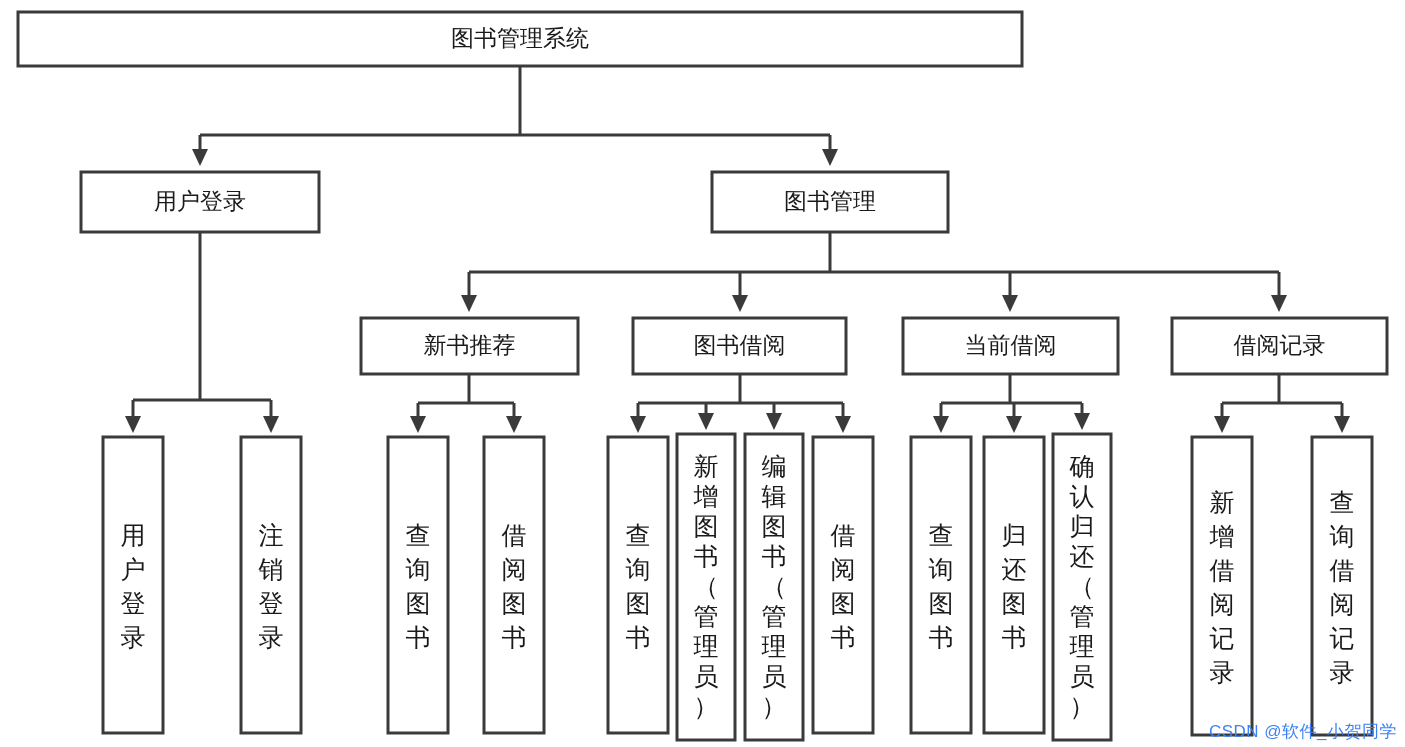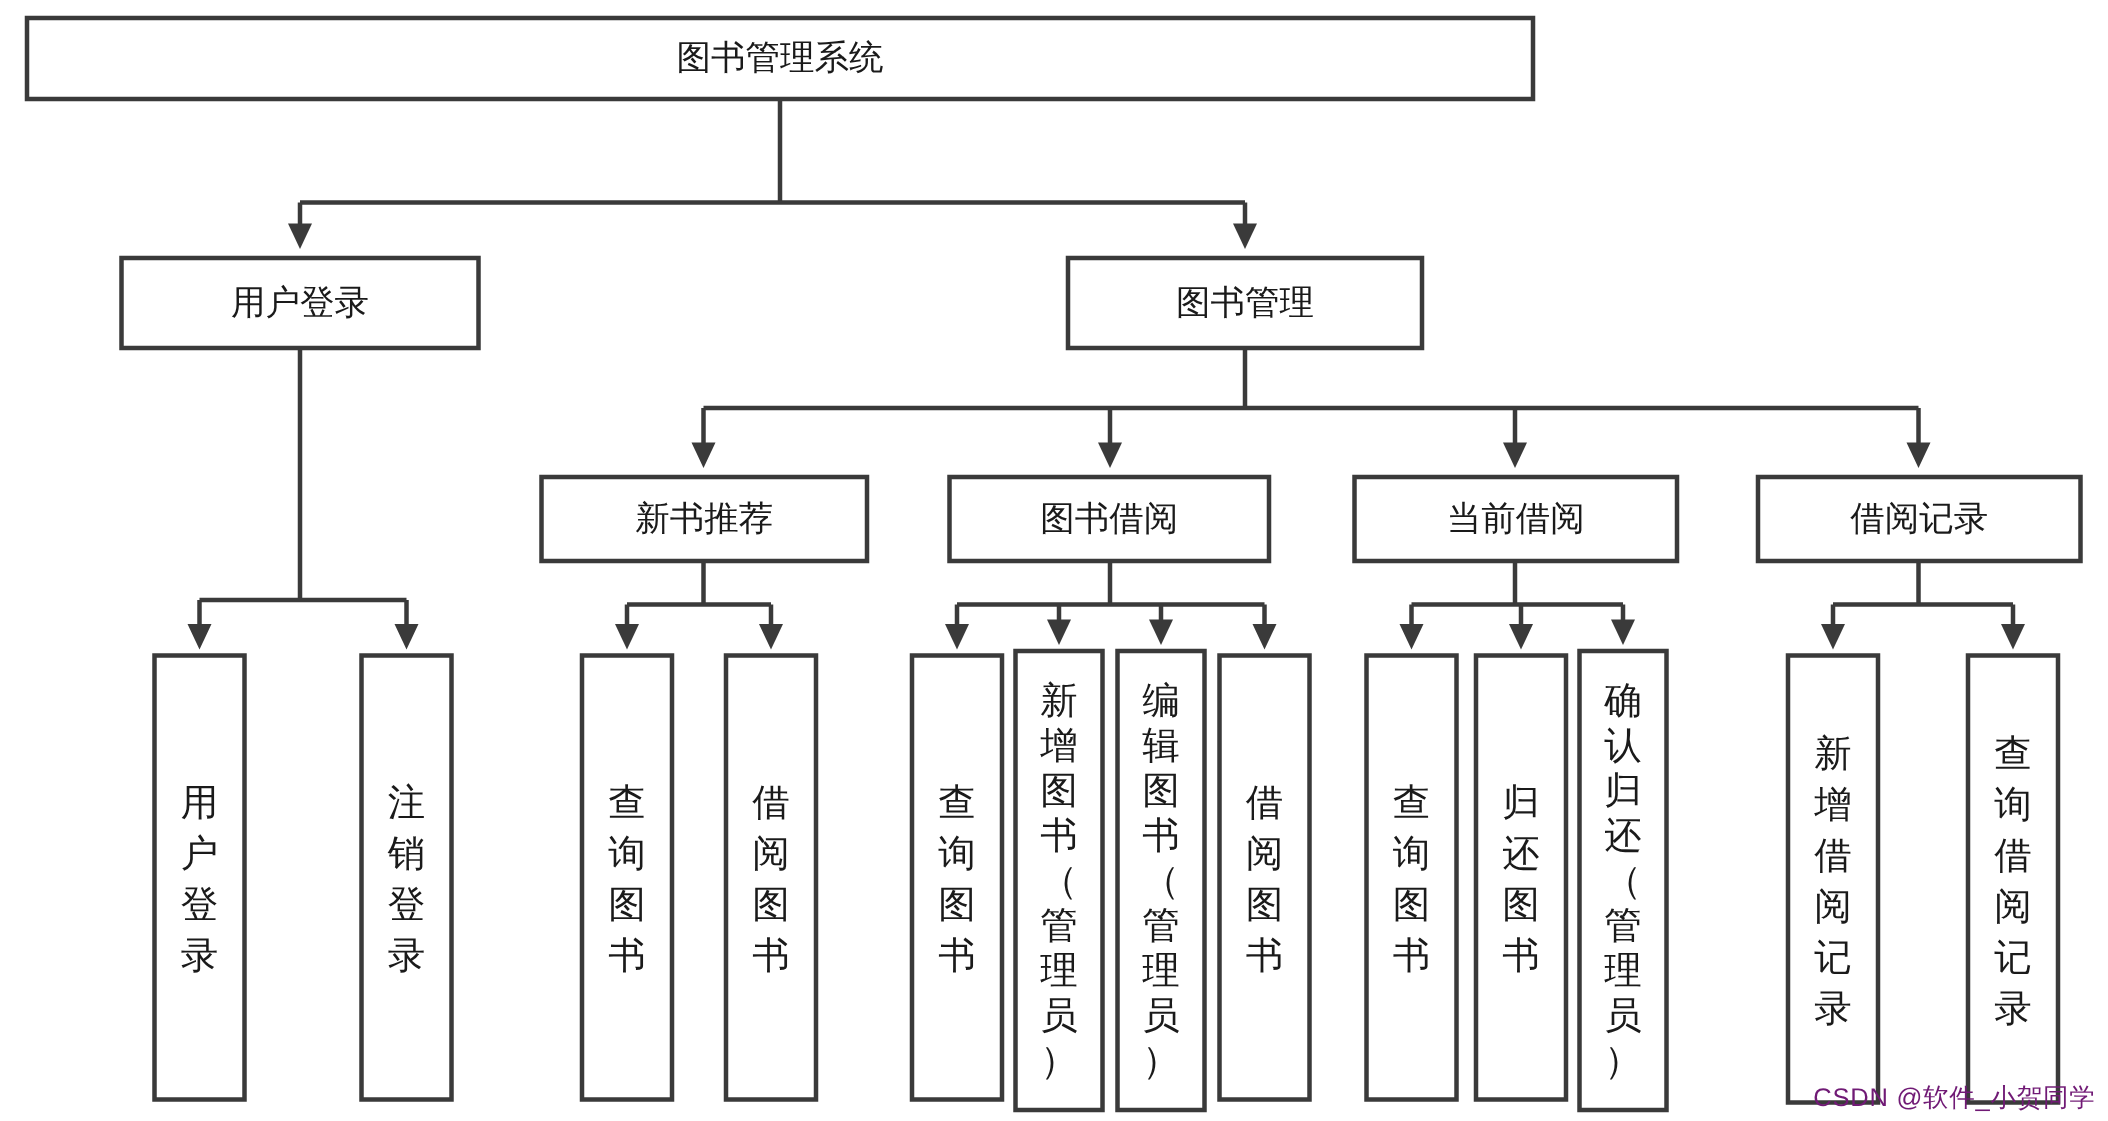--- a/index.html
+++ b/index.html
@@ -53,21 +53,21 @@
     font-size: 25px;
     fill: #1a1a1a;
     text-anchor: middle;
   }
   .watermark {
     position: absolute;
     right: 8px;
     bottom: 4px;
     font-family: "Liberation Sans", "DejaVu Sans", sans-serif;
     font-size: 17px;
-    color: #701a75;
+    color: #3b82f6;
     white-space: nowrap;
     letter-spacing: 0.5px;
     pointer-events: none;
   }
 </style>
 </head>
 <body>
 
 <div id="diagram-root">
   <svg id="diagram-svg" viewBox="0 0 1405 747">

